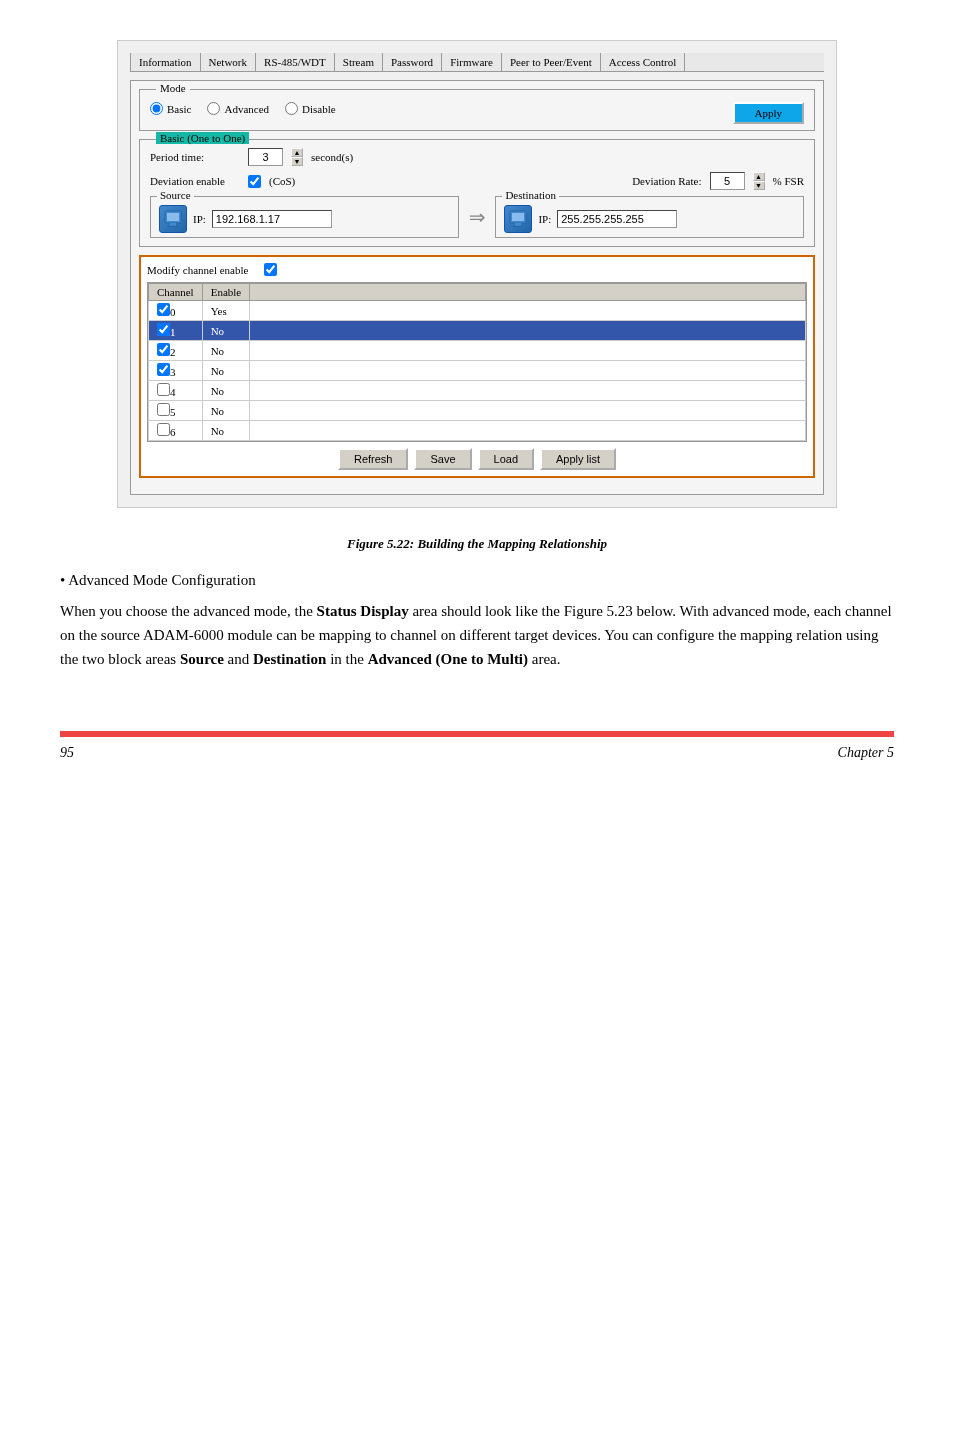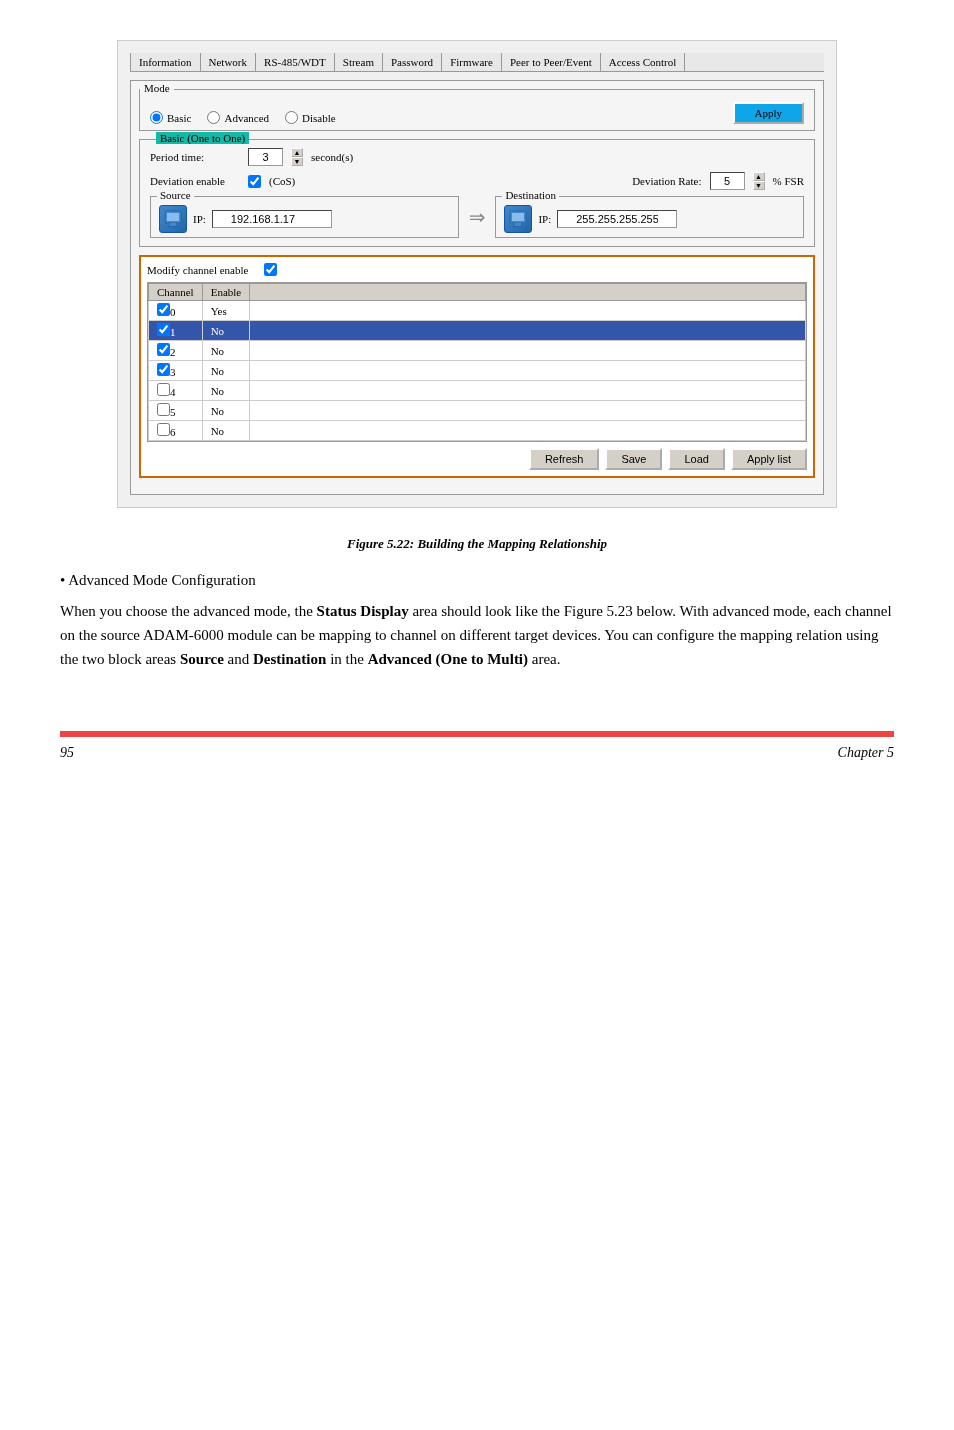--- a/index.html
+++ b/index.html
@@ -52,29 +52,29 @@
     .section-box {
       border: 1px solid #999;
       padding: 6px 10px;
       margin-bottom: 8px;
       background: #f5f5f5;
       position: relative;
     }
     .section-label {
       position: absolute;
       top: -8px;
-      left: 0;
+      left: 16px;
       background: #f5f5f5;
       padding: 0 4px;
       font-size: 11px;
     }
 
     .mode-row {
       display: flex;
-      align-items: flex-end;
+      align-items: flex-start;
       justify-content: space-between;
       padding-top: 6px;
     }
     .mode-options {
       display: flex;
       align-items: center;
       gap: 16px;
     }
     .radio-option {
       display: flex;
@@ -169,21 +169,21 @@
       gap: 6px;
       font-size: 11px;
       padding-top: 4px;
     }
     .ip-input {
       width: 120px;
       height: 18px;
       border: 1px inset #999;
       background: #fff;
       font-size: 11px;
-      padding: 0 18px;
+      padding: 0 3px;
     }
 
     
     .device-icon {
       width: 28px;
       height: 28px;
       background: linear-gradient(135deg, #4488cc, #2266aa);
       border-radius: 3px;
       display: flex;
       align-items: center;
@@ -235,21 +235,21 @@
     }
     .table-scroll-area {
       max-height: 160px;
       overflow-y: scroll;
       border: 1px solid #999;
       position: relative;
     }
 
     .bottom-btn-row {
       display: flex;
-      justify-content: flex-end;
+      justify-content: center;
       gap: 6px;
       margin-top: 6px;
     }
     .small-btn {
       background: #d4d0c8;
       border: 2px outset #fff;
       padding: 3px 14px;
       font-size: 11px;
       cursor: pointer;
     }

